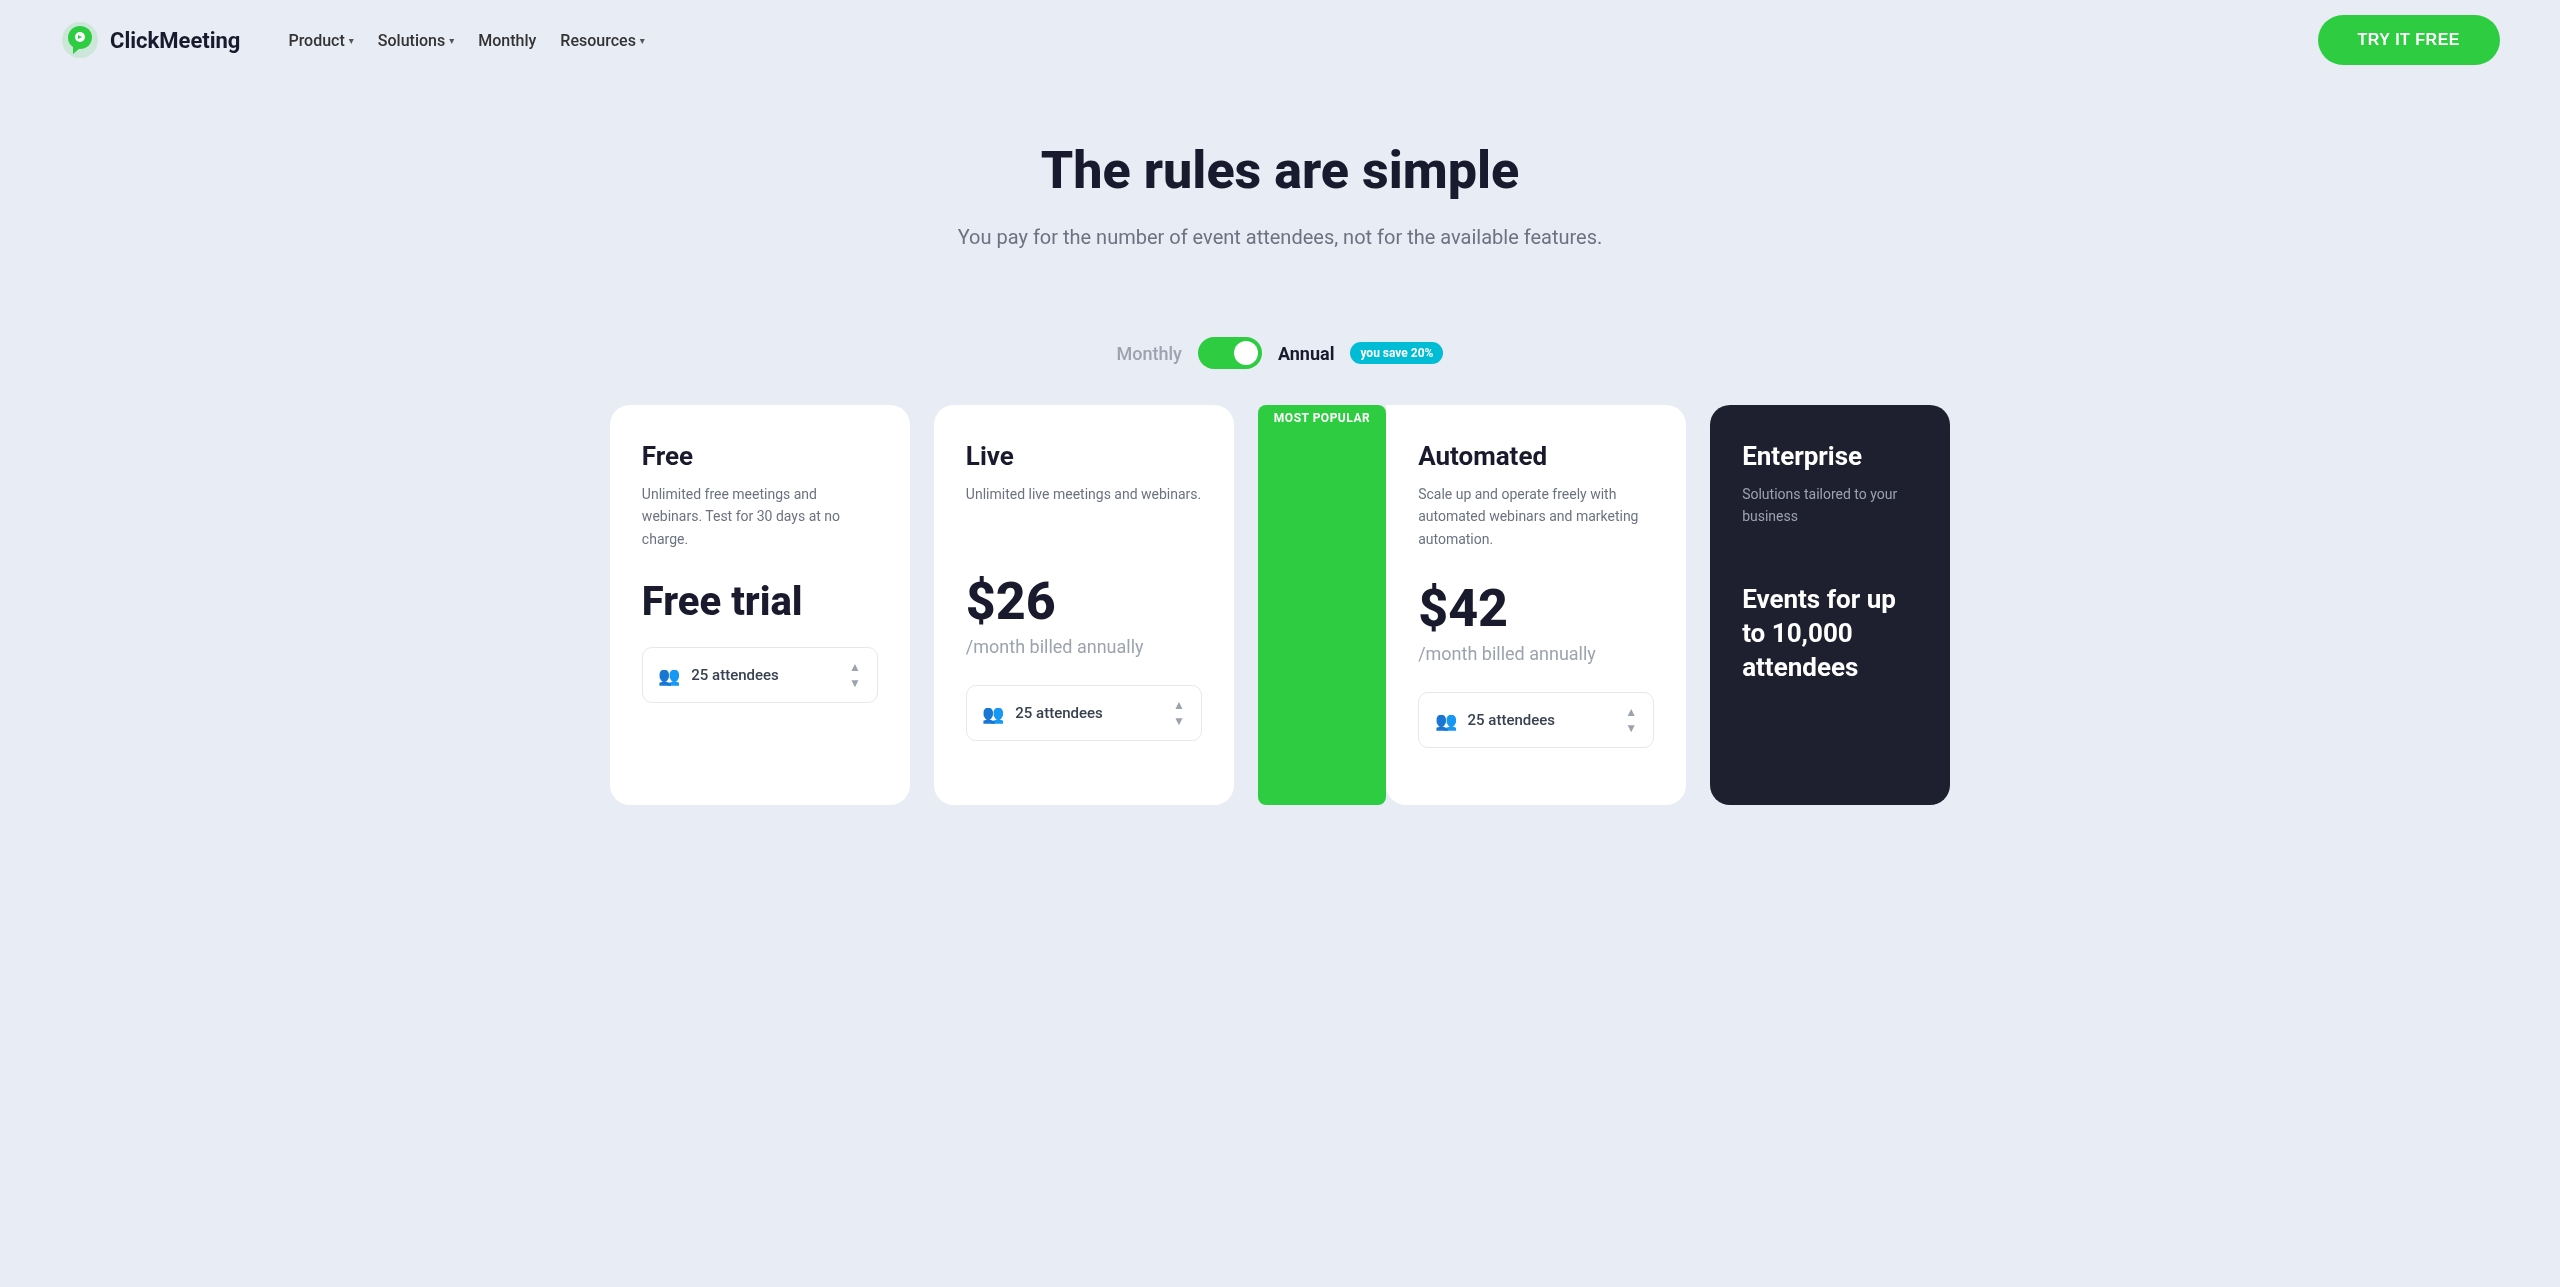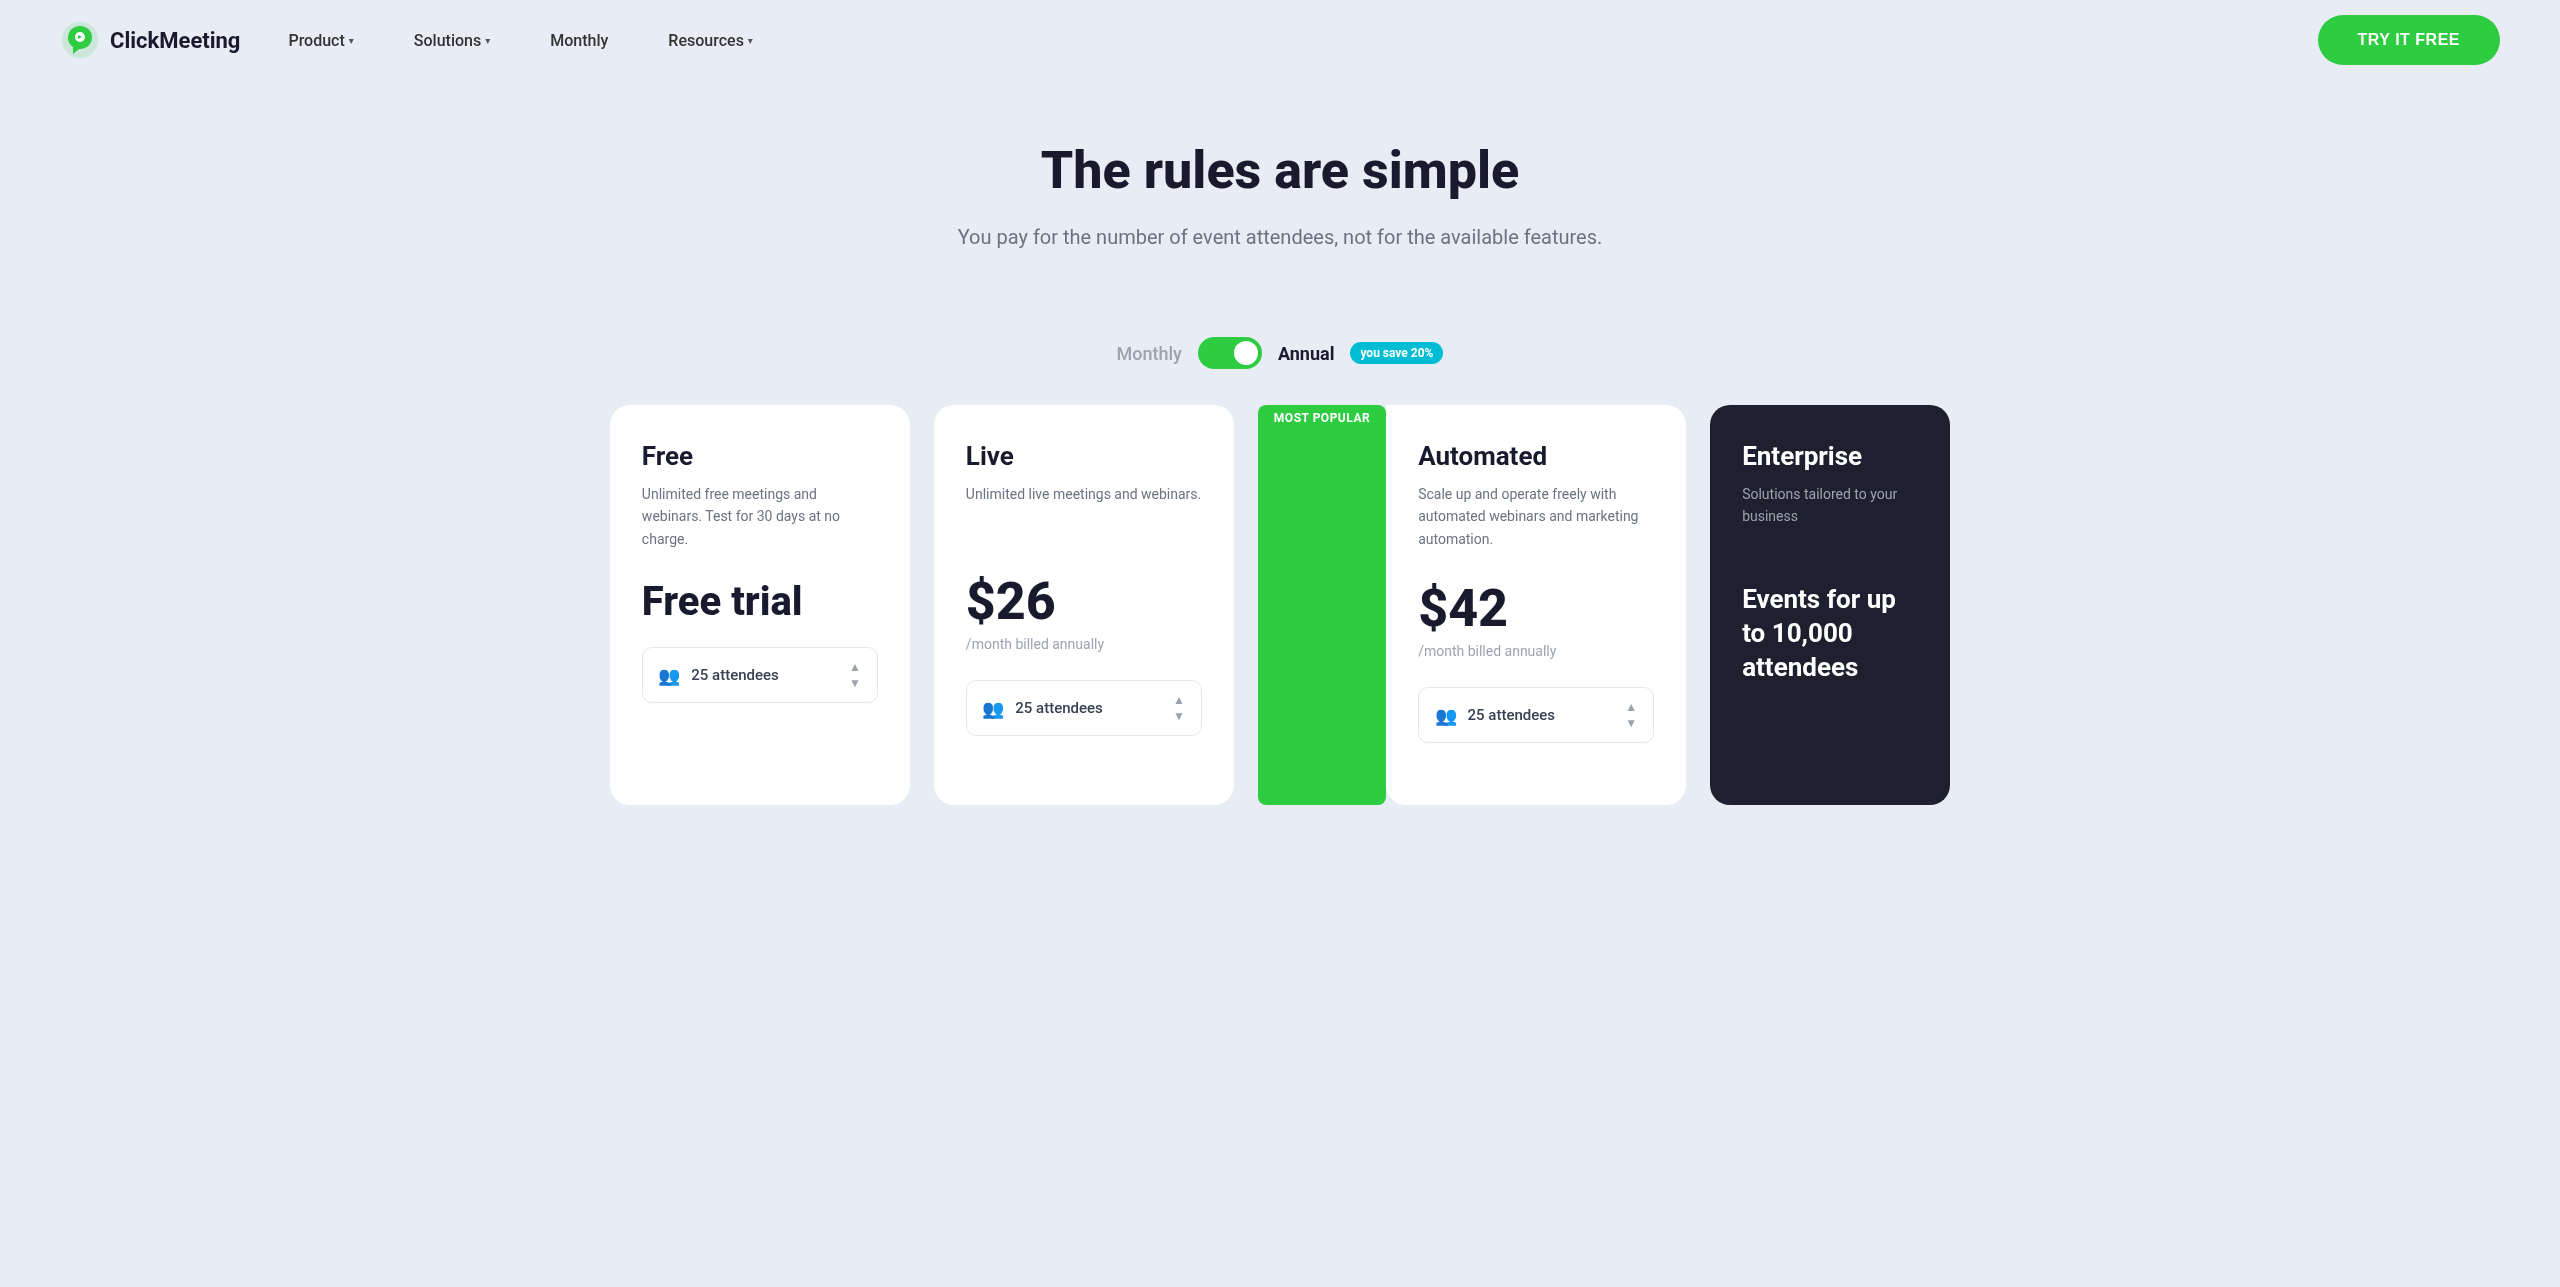--- a/index.html
+++ b/index.html
@@ -33,21 +33,21 @@
       height: 40px;
     }
     .logo-text {
       font-size: 22px;
       font-weight: 700;
       color: #1a1a2e;
     }
     .nav-links {
       display: flex;
       align-items: flex-start;
-      gap: 60px;
+      gap: 24px;
       list-style: none;
     }
     .nav-links li a {
       text-decoration: none;
       color: #333;
       font-size: 16px;
       font-weight: 500;
       display: flex;
       align-items: center;
       gap: 4px;
@@ -197,21 +197,21 @@
       color: #1a1a2e;
       margin-bottom: 4px;
     }
     .card-price-trial {
       font-size: 40px;
       font-weight: 800;
       color: #1a1a2e;
       margin-bottom: 22px;
     }
     .card-billing {
-      font-size: 14px;
+      font-size: 18px;
       color: #9ca3af;
       margin-bottom: 28px;
     }
     .card-enterprise .card-attendees-text {
       font-size: 26px;
       font-weight: 700;
       color: white;
       margin-top: 40px;
       line-height: 1.3;
     }

